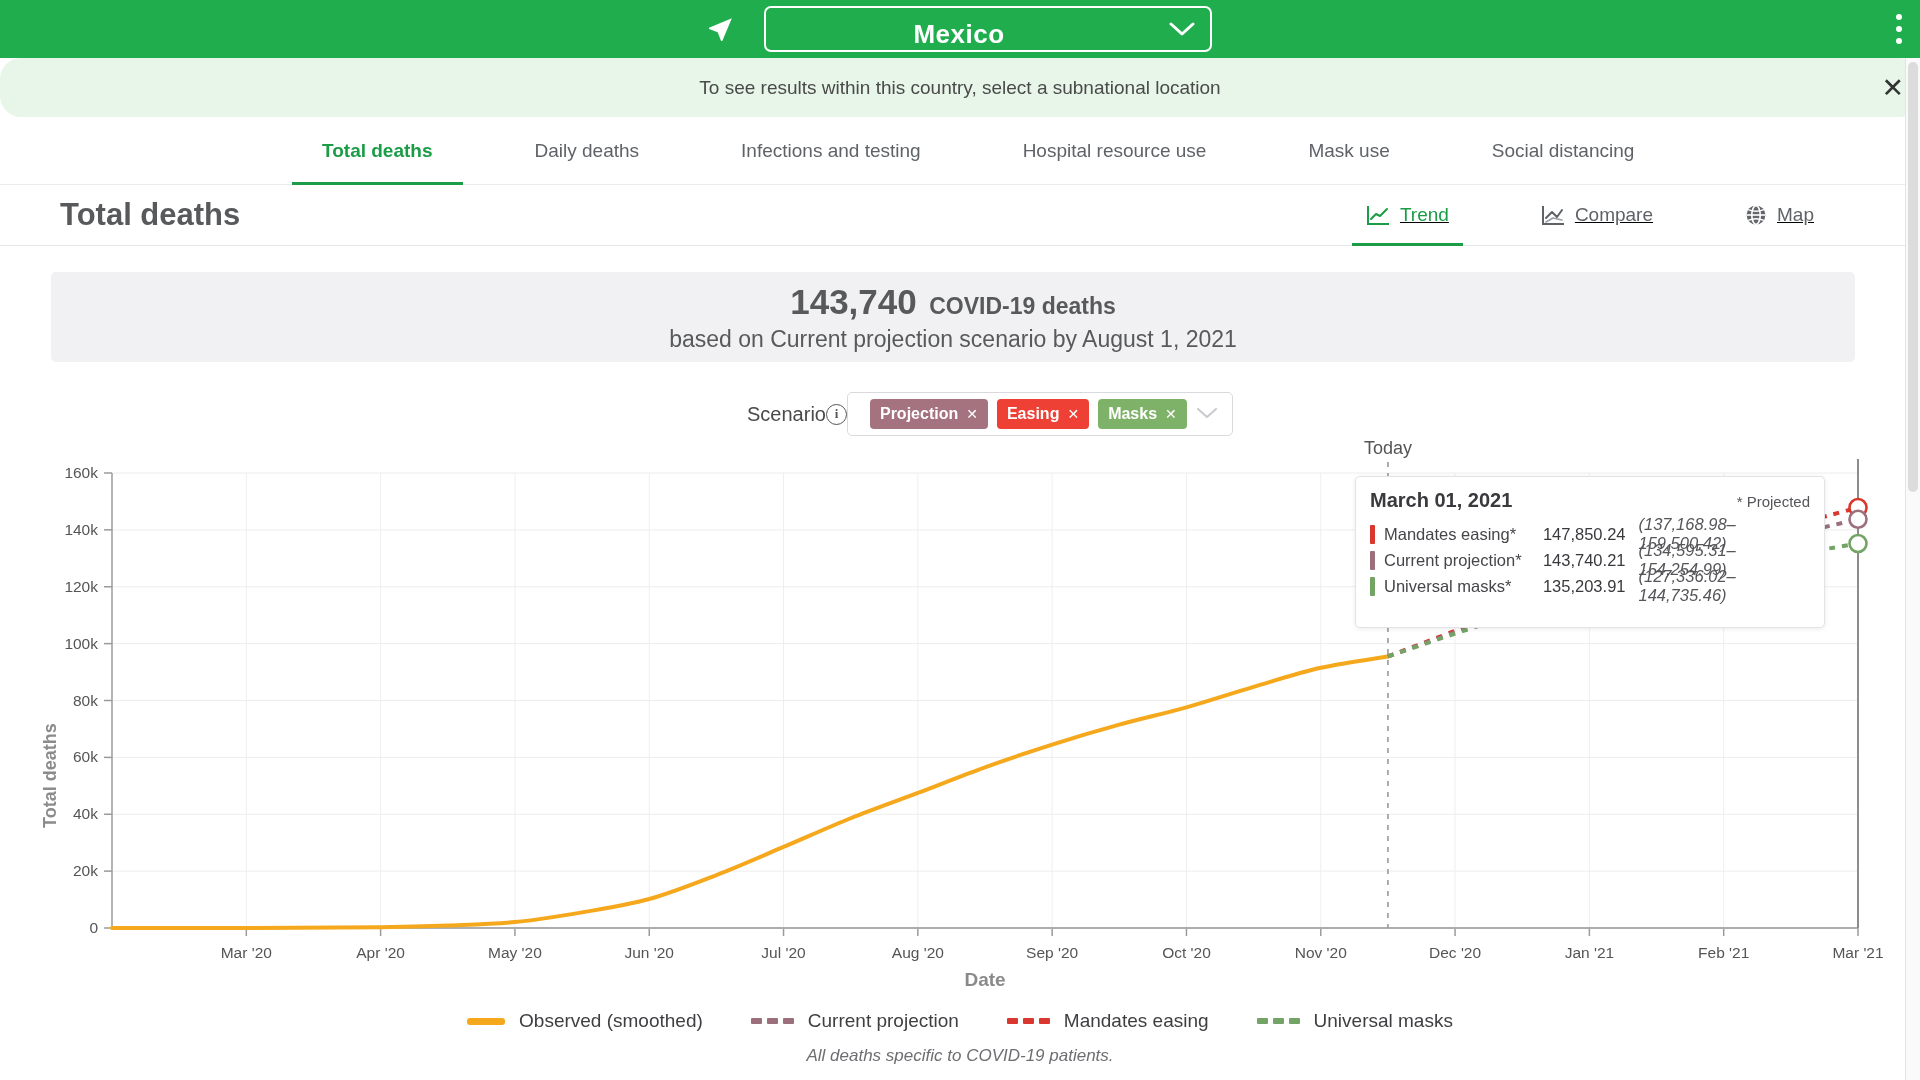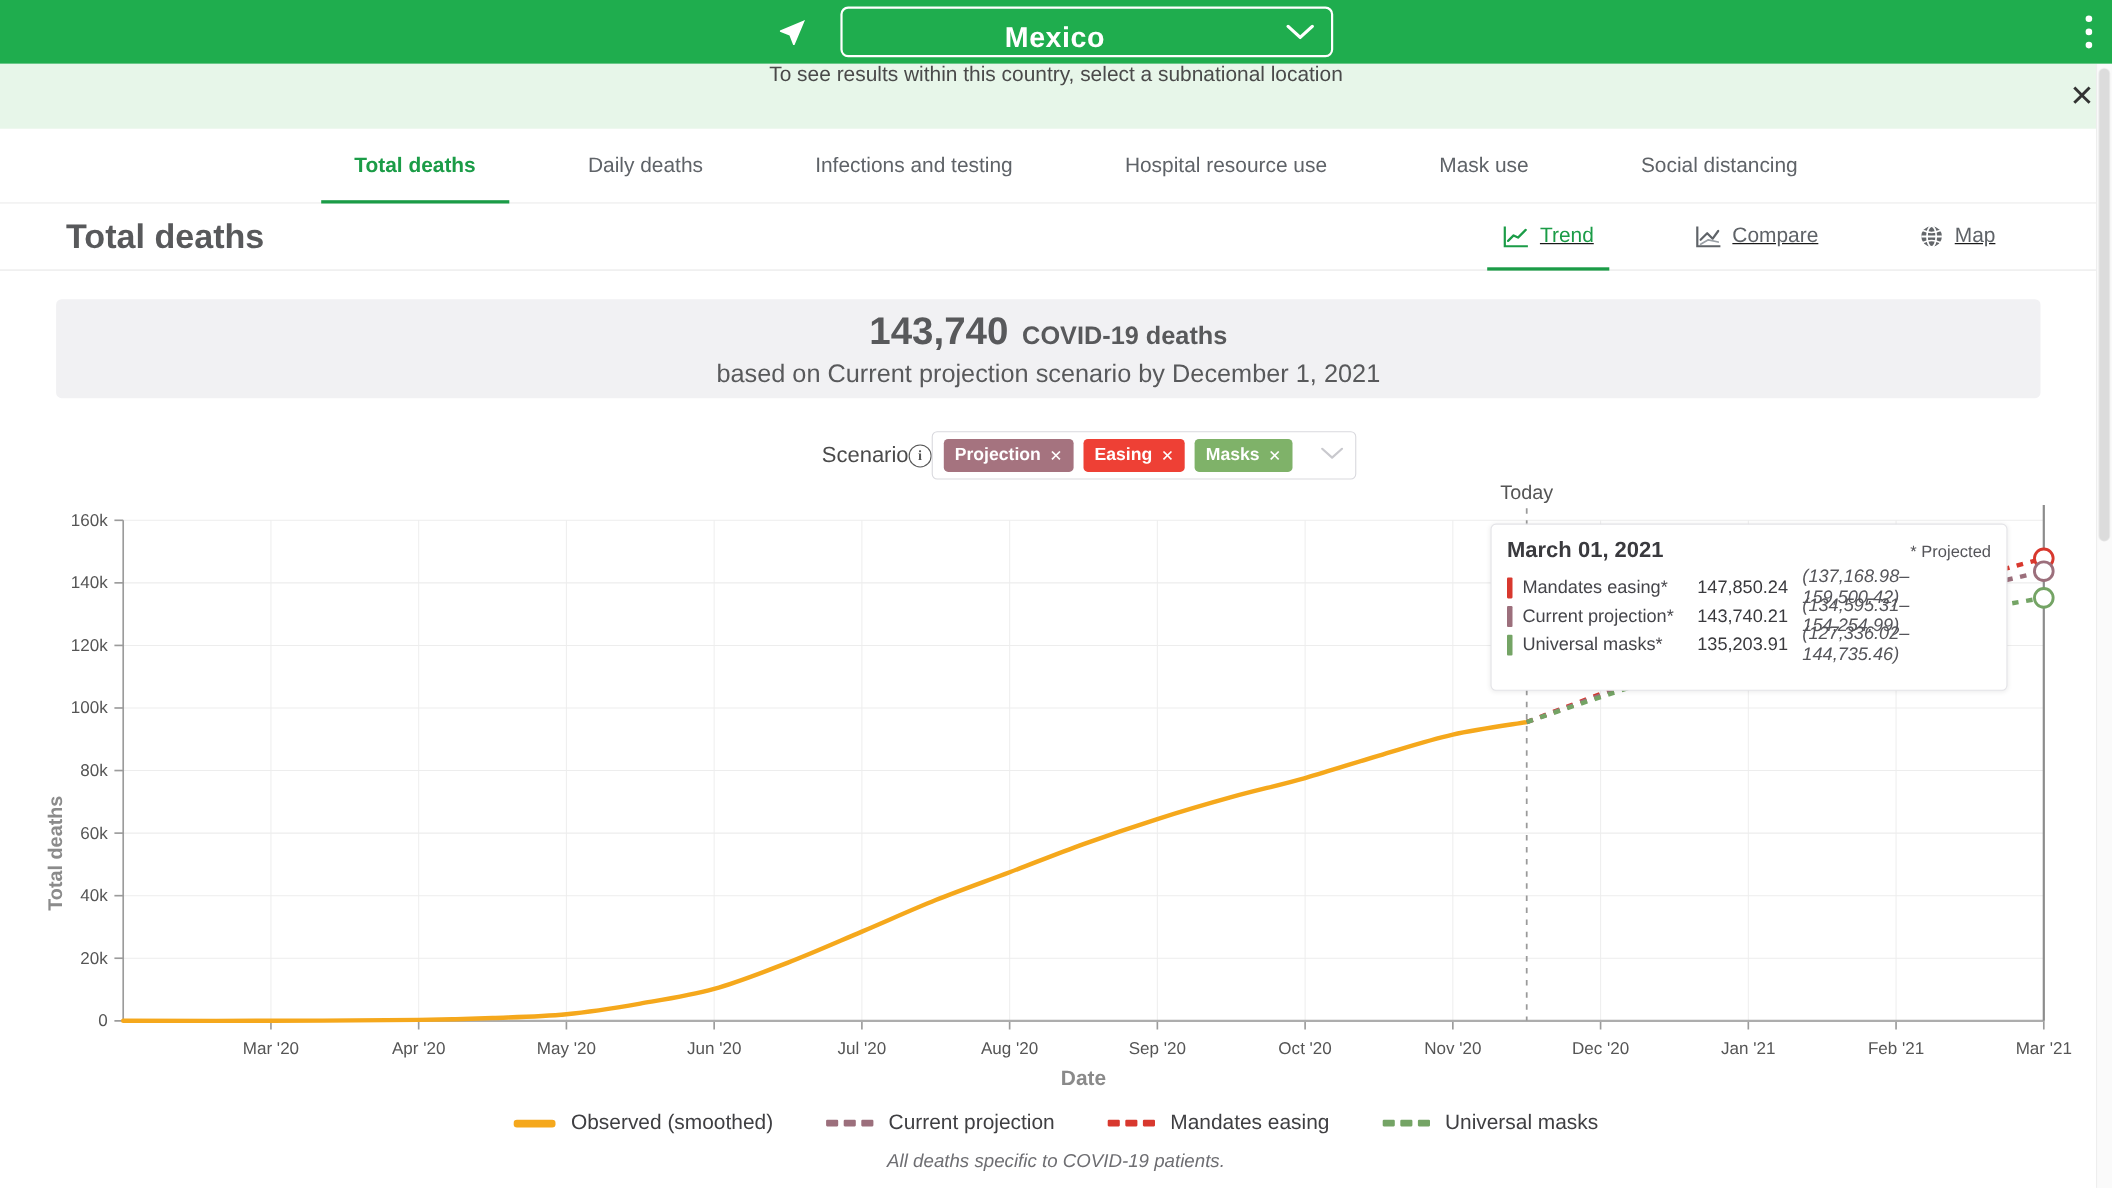--- a/index.html
+++ b/index.html
@@ -17,21 +17,21 @@
     font-weight:700; letter-spacing:.5px;margin-top:11px; }
   .country-btn .chev-box { width:58px; height:100%; display:flex; align-items:center;
     justify-content:center; border-left:1px solid rgba(255,255,255,.0); }
   .kebab { position:absolute; right:8px; top:50%; transform:translateY(-50%);
     width:26px; height:40px; display:flex; flex-direction:column; gap:6px;
     align-items:center; justify-content:center; cursor:pointer; }
   .kebab span { width:6px; height:6px; border-radius:50%; background:#fff; }
 
   
   .banner { position:relative; height:59px; background:#E7F6E9; display:flex;
-    justify-content:center; }
+    align-items:center; justify-content:center;border-radius:21px; }
   .banner .msg { font-size:19px; color:#4A4A4A; }
   .banner .close { position:absolute; right:16px; top:50%; transform:translateY(-50%);
     font-size:27px; color:#333; cursor:pointer; line-height:1; font-weight:400; }
 
   
   .tabbar { height:68px; display:flex; align-items:stretch; padding-left:292px;
     border-bottom:1px solid #ECECEC; background:#fff; }
   .tab { display:flex; align-items:center; padding:0 30px; margin-right:42px;
     font-size:19px; color:#5F6368; cursor:pointer; position:relative; white-space:nowrap; }
   .tab.active { color:#1B9C47; font-weight:700; }
@@ -61,21 +61,21 @@
   .summary .line2 { font-size:23px; color:#58595B; }
 
   
   .scenario-row { margin-top:30px; height:44px; display:flex; align-items:center;
     justify-content:center; padding-left:60px; }
   .scenario-label { font-size:20px; color:#4A4A4A; }
   .info-icon { width:21px; height:21px; border:1.6px solid #555; border-radius:50%;
     color:#555; font-size:13px; font-weight:700; display:flex; align-items:center;
     justify-content:center; font-family:"Liberation Serif", serif; cursor:pointer; }
   .chip-select { width:386px; height:44px; border:1px solid #D9D9DE; border-radius:5px;
-    background:#fff; display:flex; align-items:center; padding:0 10px; gap:9px;
+    background:#fff; display:flex; align-items:center; padding:0 22px; gap:9px;
     cursor:pointer; }
   .chip { height:30px; border-radius:4px; color:#fff; font-size:16px; font-weight:700;
     display:flex; align-items:center; padding:0 10px; gap:8px; }
   .chip .x { font-size:14px; font-weight:400; cursor:pointer; }
   .chip-select .chev { margin-left:auto; }
 
   
   .chart-wrap { position:relative; width:1920px; height:560px; margin-top:2px; }
   .chart-wrap svg.plot { position:absolute; left:0; top:0; }
   .ylabel { position:absolute; left:40px; top:110px; height:280px; display:flex;
@@ -187,21 +187,21 @@
       <span>Map</span>
     </div>
   </div>
 </div>
 
 <div class="summary">
   <div class="line1">
     <span class="big">143,740</span>
     <span class="suffix">COVID-19 deaths</span>
   </div>
-  <div class="line2">based on Current projection scenario by December 1, 2021</div>
+  <div class="line2">based on Current projection scenario by August 1, 2021</div>
 </div>
 
 <div class="scenario-row">
   <span class="scenario-label">Scenario</span>
   <span class="info-icon">i</span>
   <div class="chip-select">
     <span class="chip" style="background: rgb(165, 115, 127);">
       <span>Projection</span>
       <span class="x">✕</span>
     </span>

